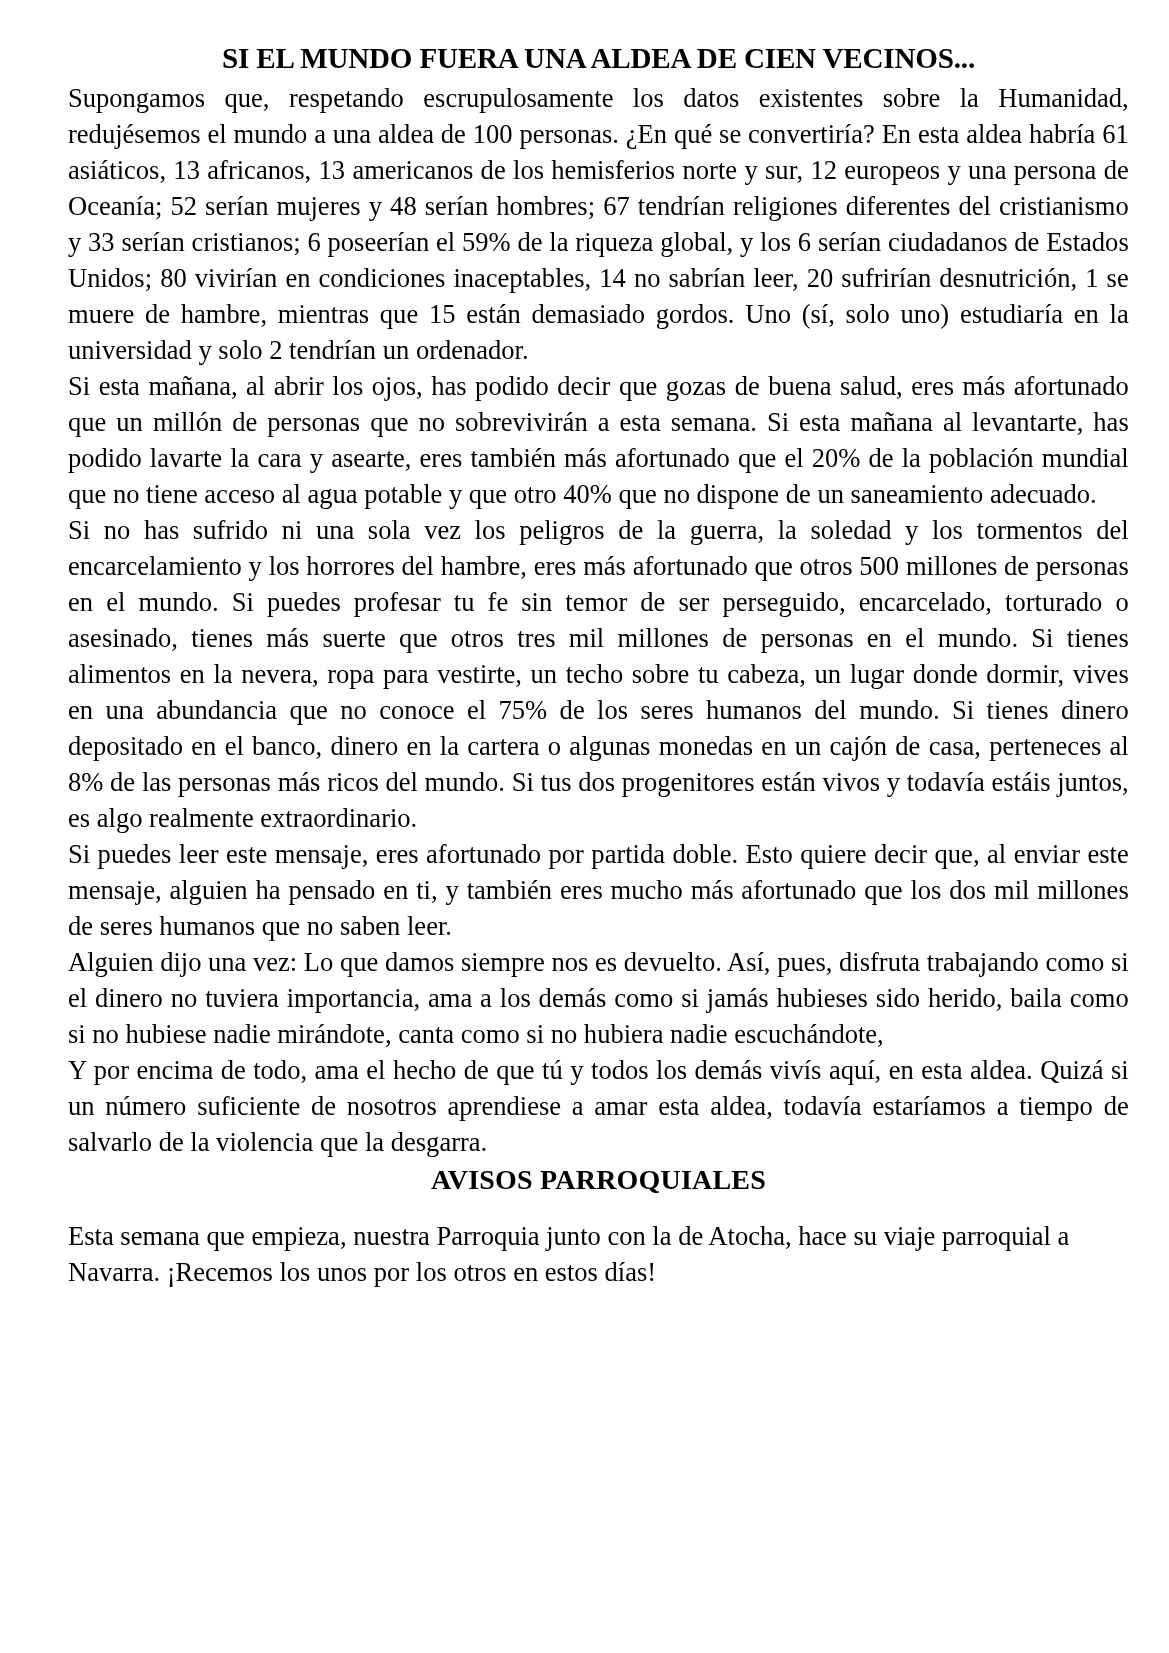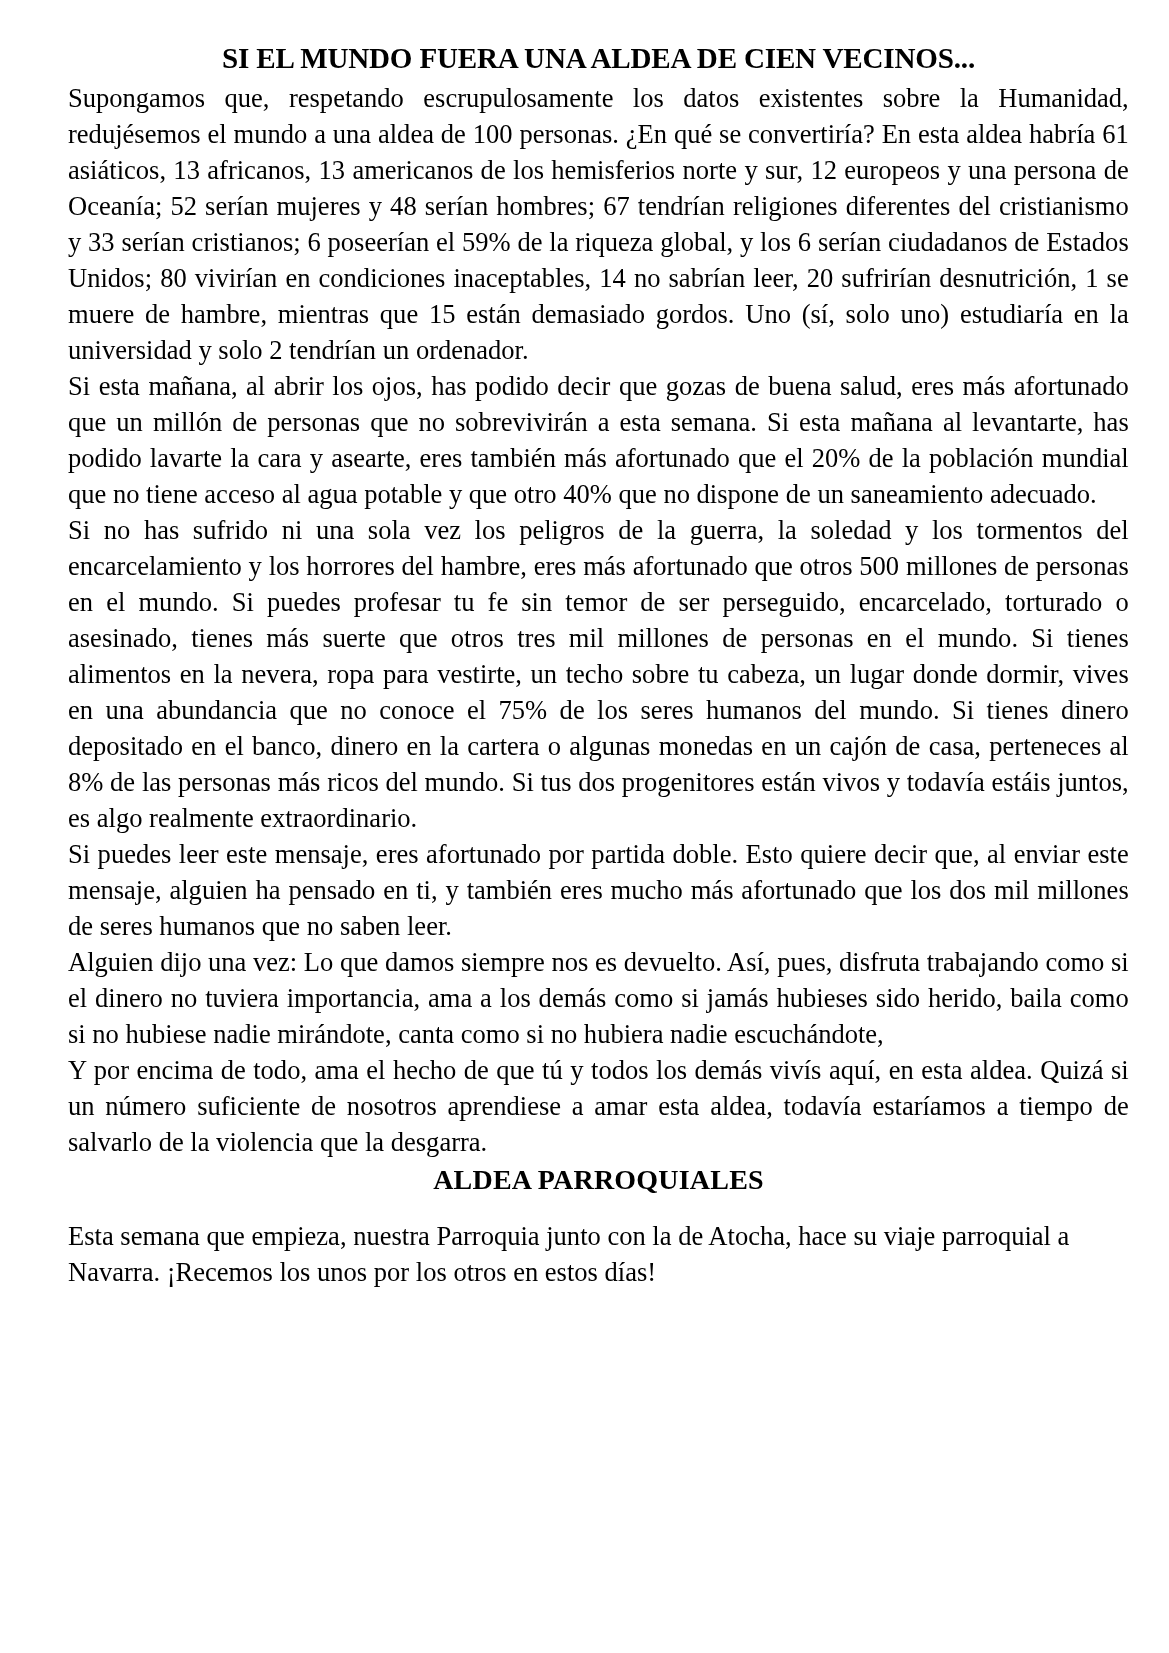--- a/index.html
+++ b/index.html
@@ -94,19 +94,19 @@
 
   <div class="body-text">
     <p>Supongamos que, respetando escrupulosamente los datos existentes sobre la Humanidad, redujésemos el mundo a una aldea de 100 personas. ¿En qué se convertiría? En esta aldea habría 61 asiáticos, 13 africanos, 13 americanos de los hemisferios norte y sur, 12 europeos y una persona de Oceanía; 52 serían mujeres y 48 serían hombres; 67 tendrían religiones diferentes del cristianismo y 33 serían cristianos; 6 poseerían el 59% de la riqueza global, y los 6 serían ciudadanos de Estados Unidos; 80 vivirían en condiciones inaceptables, 14 no sabrían leer, 20 sufrirían desnutrición, 1 se muere de hambre, mientras que 15 están demasiado gordos. Uno (sí, solo uno) estudiaría en la universidad y solo 2 tendrían un ordenador.</p>
     <p>Si esta mañana, al abrir los ojos, has podido decir que gozas de buena salud, eres más afortunado que un millón de personas que no sobrevivirán a esta semana. Si esta mañana al levantarte, has podido lavarte la cara y asearte, eres también más afortunado que el 20% de la población mundial que no tiene acceso al agua potable y que otro 40% que no dispone de un saneamiento adecuado.</p>
     <p>Si no has sufrido ni una sola vez los peligros de la guerra, la soledad y los tormentos del encarcelamiento y los horrores del hambre, eres más afortunado que otros 500 millones de personas en el mundo. Si puedes profesar tu fe sin temor de ser perseguido, encarcelado, torturado o asesinado, tienes más suerte que otros tres mil millones de personas en el mundo. Si tienes alimentos en la nevera, ropa para vestirte, un techo sobre tu cabeza, un lugar donde dormir, vives en una abundancia que no conoce el 75% de los seres humanos del mundo. Si tienes dinero depositado en el banco, dinero en la cartera o algunas monedas en un cajón de casa, perteneces al 8% de las personas más ricos del mundo. Si tus dos progenitores están vivos y todavía estáis juntos, es algo realmente extraordinario.</p>
     <p>Si puedes leer este mensaje, eres afortunado por partida doble. Esto quiere decir que, al enviar este mensaje, alguien ha pensado en ti, y también eres mucho más afortunado que los dos mil millones de seres humanos que no saben leer.</p>
     <p>Alguien dijo una vez: Lo que damos siempre nos es devuelto. Así, pues, disfruta trabajando como si el dinero no tuviera importancia, ama a los demás como si jamás hubieses sido herido, baila como si no hubiese nadie mirándote, canta como si no hubiera nadie escuchándote,</p>
     <p>Y por encima de todo, ama el hecho de que tú y todos los demás vivís aquí, en esta aldea. Quizá si un número suficiente de nosotros aprendiese a amar esta aldea, todavía estaríamos a tiempo de salvarlo de la violencia que la desgarra.</p>
   </div>
 
-  <h2 class="section-title">ALDEA PARROQUIALES</h2>
+  <h2 class="section-title">AVISOS PARROQUIALES</h2>
 
   <div class="notices">
     <p>Esta semana que empieza, nuestra Parroquia junto con la de Atocha, hace su viaje parroquial a Navarra. ¡Recemos los unos por los otros en estos días!</p>
   </div>
 
 </div>
 
 </body></html>

